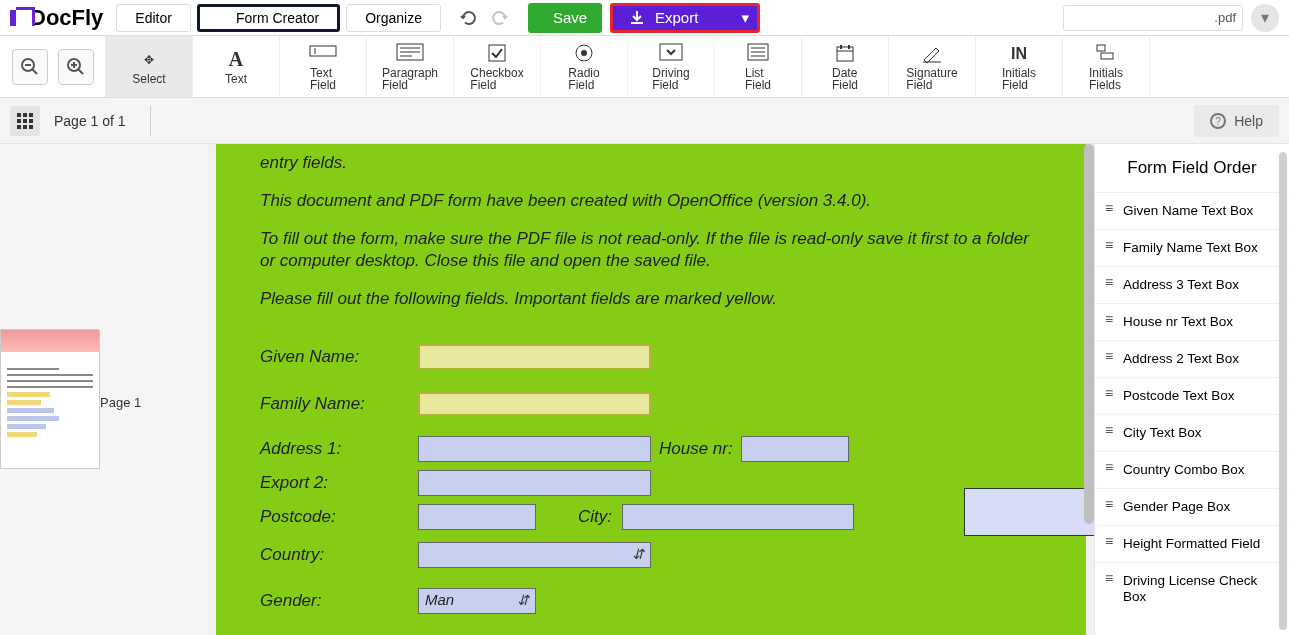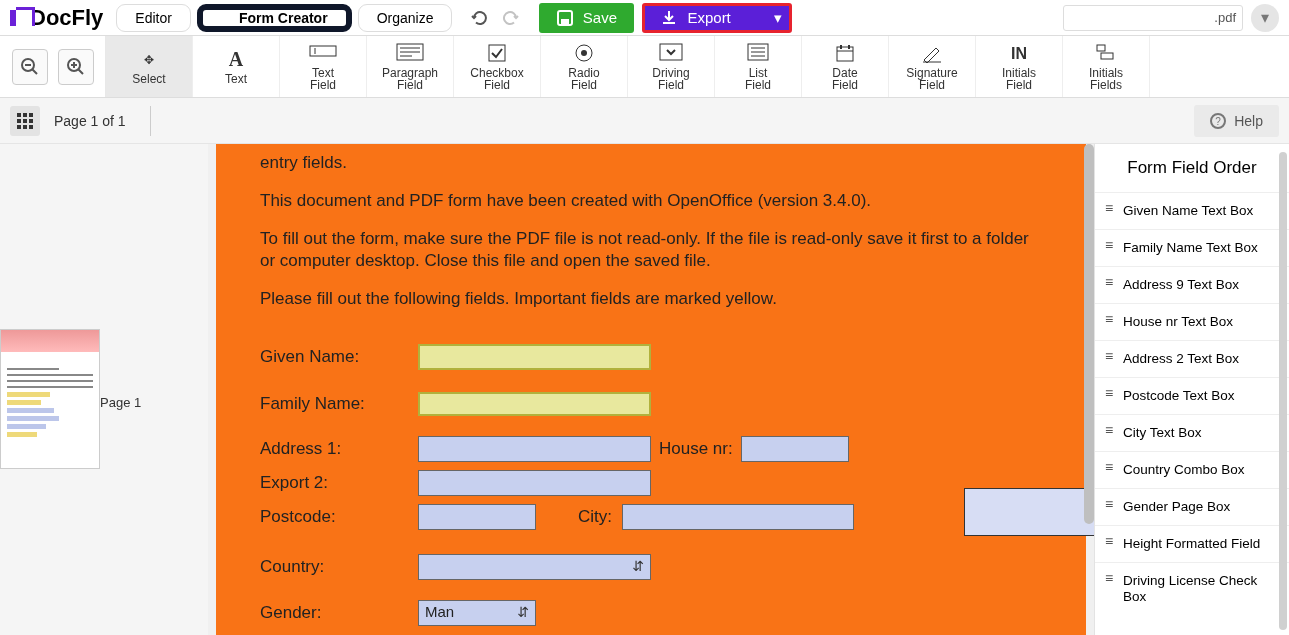--- a/index.html
+++ b/index.html
@@ -3,57 +3,57 @@
 <meta charset="utf-8">
 <style>
 * { margin:0; padding:0; box-sizing:border-box; font-family:Arial,Helvetica,sans-serif; }
 body { width:1289px; height:635px; background:#f5f5f5; overflow:hidden; position:relative; }
 
 
 .topbar { height:36px; background:#fff; display:flex; align-items:center; border-bottom:1px solid #ddd; }
 .logo { display:flex; align-items:center; font-weight:900; font-size:22px; padding:0 10px; }
 .logo-icon { width:16px; height:16px; background:#6b21d8; margin-right:4px; position:relative; }
 .logo-icon::after { content:''; position:absolute; left:6px; top:-3px; width:16px; height:16px; border:3px solid #6b21d8; border-left:none; border-bottom:none; background:#fff; }
-.tabbtn { height:28px; padding:0 18px; margin:0 3px; border:1px solid #ddd; border-radius:9px; background:#fff; font-size:14px; cursor:pointer; display:flex; align-items:center; }
-.tabbtn.highlight { border:6px solid #0f172a; font-weight:700;padding-left:36px; }
+.tabbtn { height:28px; padding:0 18px; margin:0 3px; border:1px solid #ddd; border-radius:3px; background:#fff; font-size:14px; cursor:pointer; display:flex; align-items:center; }
+.tabbtn.highlight { border:3px solid #0f172a; font-weight:400;padding-left:36px; }
 .toolbtn { height:30px; margin:0 4px; border:none; border-radius:3px; color:#fff; font-size:15px; font-weight:500; cursor:pointer; display:flex; align-items:center; padding:0 16px; gap:10px; }
-.save { background:#2faa2f; width:95px; justify-content:center; }
+.save { background:#2faa2f; width:74px; justify-content:center; }
 .export { background:#5b1fd8; width:150px; border:3px solid #e7232e; position:relative; }
 .export .caret { position:absolute; right:8px; }
 .iconbtn { width:30px; height:30px; display:flex; align-items:center; justify-content:center; cursor:pointer; color:#555; }
 .ext { width:180px; height:26px; border:1px solid #ddd; border-radius:3px; font-size:13px; padding:0 6px; text-align:right; color:#555; margin-left:auto; background:#fff; display:flex; align-items:center; justify-content:flex-end; }
 .circlebtn { width:28px; height:28px; border-radius:50%; background:#e5e5e5; margin:0 10px 0 8px; display:flex; align-items:center; justify-content:center; cursor:pointer; color:#777; }
 
 
 .ribbon { height:62px; background:#fff; border-bottom:1px solid #ddd; display:flex; align-items:stretch; }
 .zoomgrp { width:106px; display:flex; align-items:center; justify-content:center; gap:10px; border-right:1px solid #e8e8e8; }
 .zoomgrp .z { width:36px; height:36px; border:1px solid #ccc; border-radius:4px; background:#fafafa; display:flex; align-items:center; justify-content:center; font-size:20px; color:#555; cursor:pointer; }
 .rtool { width:87px; border-right:1px solid #eee; display:flex; flex-direction:column; align-items:center; justify-content:center; gap:2px; cursor:pointer; background:#fff; font-size:12px; color:#333; }
 .rtool.sel { background:#e9e9e9; }
 .rtool svg, .rtool .ico { height:22px; display:flex; align-items:center; justify-content:center; }
-.rtool .lbl { text-align:center; line-height:12px; }
+.rtool .lbl { text-align:left; line-height:12px; }
 
 
 .pagebar { height:46px; background:#f5f5f5; border-bottom:1px solid #e5e5e5; display:flex; align-items:center; padding:0 10px; gap:14px; }
 .gridbtn { width:30px; height:30px; background:#e3e3e3; border-radius:3px; display:flex; align-items:center; justify-content:center; cursor:pointer; }
 .helpbtn { margin-left:auto; height:32px; padding:0 16px; background:#eaeaea; border-radius:3px; display:flex; align-items:center; gap:8px; color:#555; cursor:pointer; font-size:14px; }
 
 
 .workspace { display:flex; height:calc(635px - 36px - 62px - 46px); }
 .thumbcol { width:208px; background:#f5f5f5; padding:18px 0 0 0; display:flex; flex-direction:row; align-items:center; }
 .thumb { width:100px; height:140px; background:#fff; border:1px solid #ccc; position:relative; overflow:hidden; }
 .thumb .red { position:absolute; top:0; left:0; right:0; height:22px; background:linear-gradient(#e99,#fbb); }
 .thumb .lines { position:absolute; top:34px; left:6px; right:6px; }
 .thumb .ln { height:2px; background:#888; margin:4px 0; }
 .thumb .yb { height:5px; background:#eed97a; margin:3px 0; width:50%; }
 .thumb .bb { height:5px; background:#bcc6ea; margin:3px 0; width:55%; }
 .thlabel { font-size:13px; color:#333; margin-top:8px; }
 
 .doccol { flex:1; background:#f0f0f0; overflow:hidden; display:flex; justify-content:center; position:relative; }
-.page { width:870px; background:#f97316; padding:8px 44px 0 44px; font-size:17px; color:#222; position:relative; }
+.page { width:870px; background:#84cc16; padding:8px 44px 0 44px; font-size:17px; color:#222; position:relative;font-style:italic; }
 .page p { margin-bottom:16px; line-height:22px; }
 .frow { display:flex; align-items:center; margin:8px 0; }
 .frow .flabel { width:158px; font-size:17px; }
 .field { border:1px solid #666; background:#c7d0ef; height:26px; }
 .field.y { background:#e8e89e; border:2px solid #b1b13c; }
 .floatbox { position:absolute; left:756px; top:344px; width:180px; height:48px; border:1px solid #333; background:#d7ddf4; }
 .combo { position:relative; }
 .combo::after { content:'⇵'; position:absolute; right:6px; top:3px; font-size:14px; color:#333; }
 .scrollb { position:absolute; right:0; top:0; width:10px; height:380px; background:#bfbfbf; border-radius:5px; }
 
@@ -300,21 +300,21 @@
       <div class="frow" style="margin-top:4px">
           <span class="flabel">Export 2:</span>
           <div class="field" style="width:233px"></div>
         </div>
       <div class="frow" style="margin-top:0">
           <span class="flabel">Postcode:</span>
           <div class="field" style="width:118px"></div>
           <span style="margin:0 10px 0 42px">City:</span>
           <div class="field" style="width:232px"></div>
         </div>
-      <div class="frow" style="margin-top:24px">
+      <div class="frow" style="margin-top:12px">
           <span class="flabel">Country:</span>
           <div class="field combo" style="width:233px"></div>
         </div>
       <div class="frow" style="margin-top:20px">
           <span class="flabel">Gender:</span>
           <div class="field combo" style="width:118px;padding:2px 6px;font-size:15px"><span>Man</span></div>
         </div>
     </div>
     <div class="floatbox"></div>
     <div class="scrollb"></div>
@@ -325,21 +325,21 @@
     <div class="orditem">
         <span class="h">≡</span>
         <span>Given Name Text Box</span>
       </div>
     <div class="orditem">
         <span class="h">≡</span>
         <span>Family Name Text Box</span>
       </div>
     <div class="orditem">
         <span class="h">≡</span>
-        <span>Address 9 Text Box</span>
+        <span>Address 3 Text Box</span>
       </div>
     <div class="orditem">
         <span class="h">≡</span>
         <span>House nr Text Box</span>
       </div>
     <div class="orditem">
         <span class="h">≡</span>
         <span>Address 2 Text Box</span>
       </div>
     <div class="orditem">

